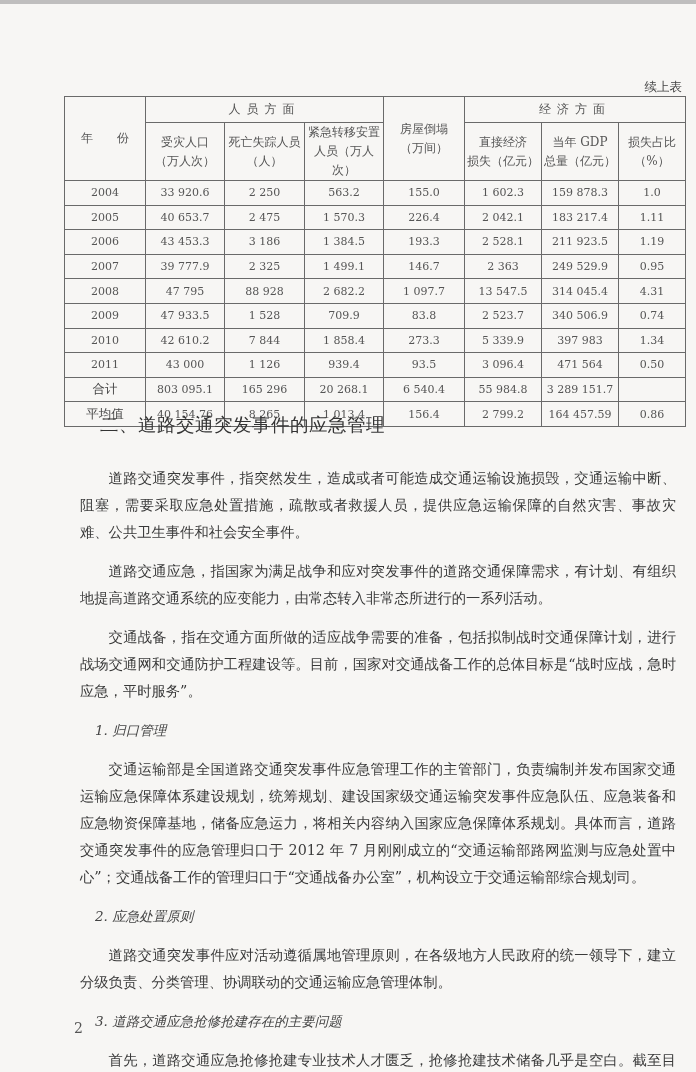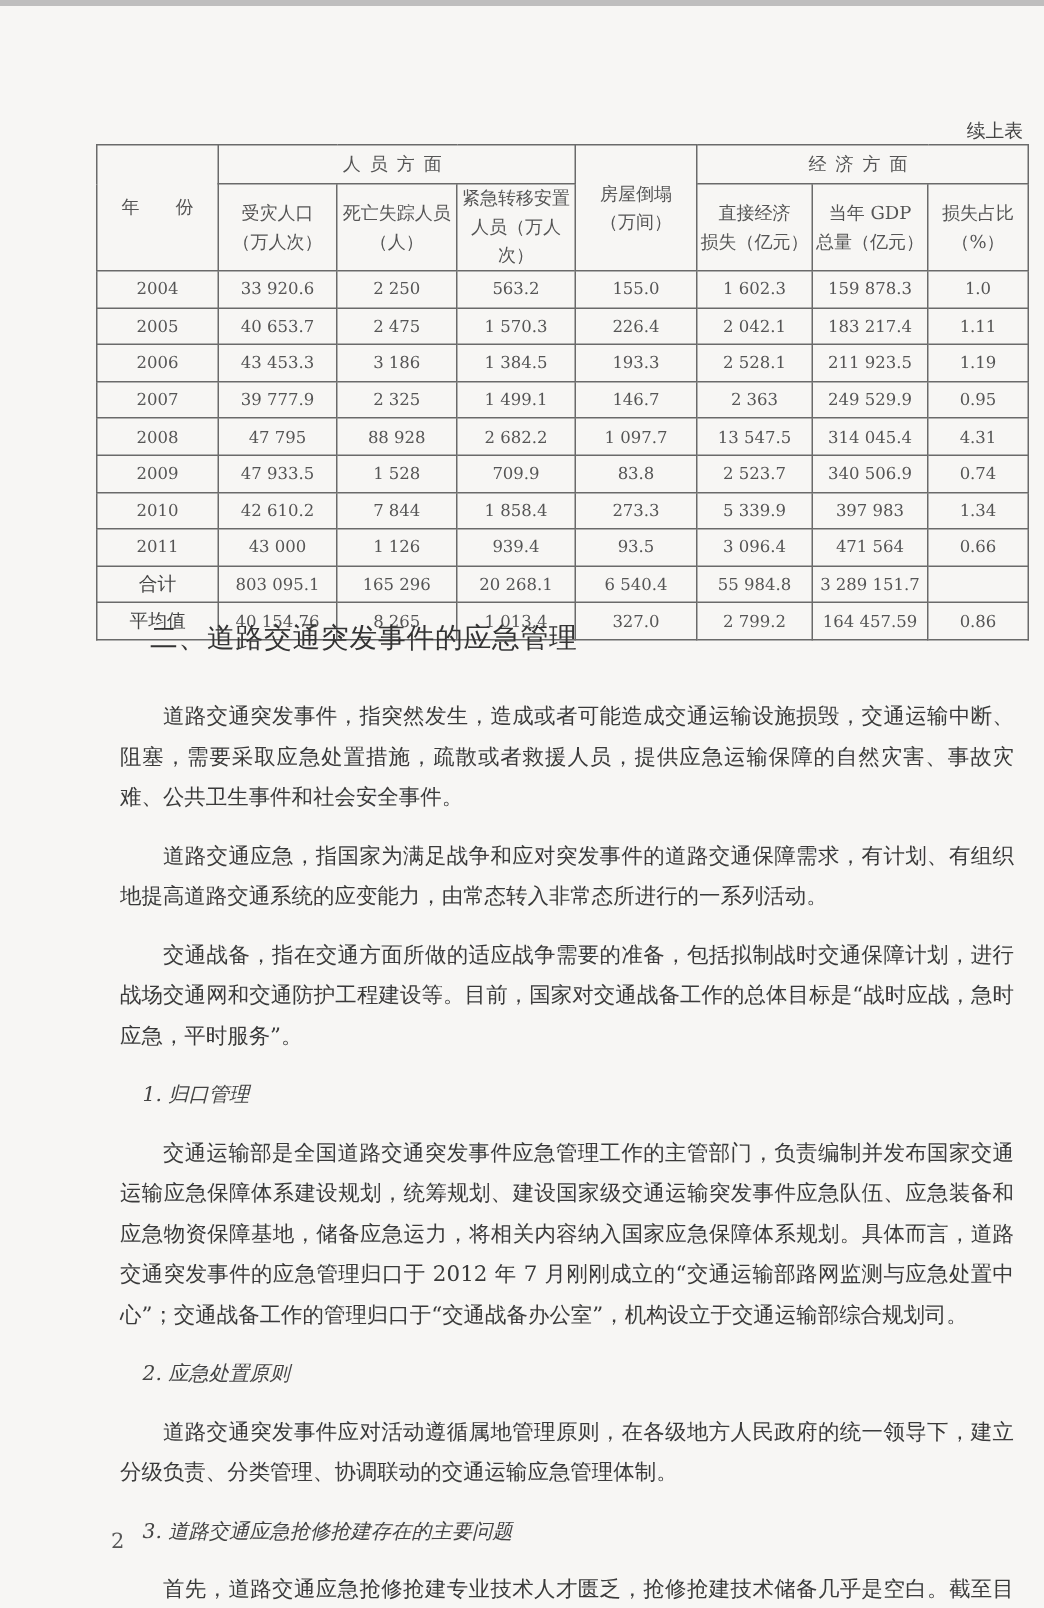--- a/index.html
+++ b/index.html
@@ -161,38 +161,38 @@
         <td>1.34</td>
       </tr>
       <tr>
         <td>2011</td>
         <td>43 000</td>
         <td>1 126</td>
         <td>939.4</td>
         <td>93.5</td>
         <td>3 096.4</td>
         <td>471 564</td>
-        <td>0.66</td>
+        <td>0.50</td>
       </tr>
       <tr>
         <td class="lab">合计</td>
         <td>803 095.1</td>
         <td>165 296</td>
         <td>20 268.1</td>
         <td>6 540.4</td>
         <td>55 984.8</td>
         <td>3 289 151.7</td>
         <td></td>
       </tr>
       <tr>
         <td class="lab">平均值</td>
         <td>40 154.76</td>
         <td>8 265</td>
         <td>1 013.4</td>
-        <td>327.0</td>
+        <td>156.4</td>
         <td>2 799.2</td>
         <td>164 457.59</td>
         <td>0.86</td>
       </tr>
     </tbody>
   </table>
 
   <div class="sec-title">二、道路交通突发事件的应急管理</div>
 
   <div class="body-text">

